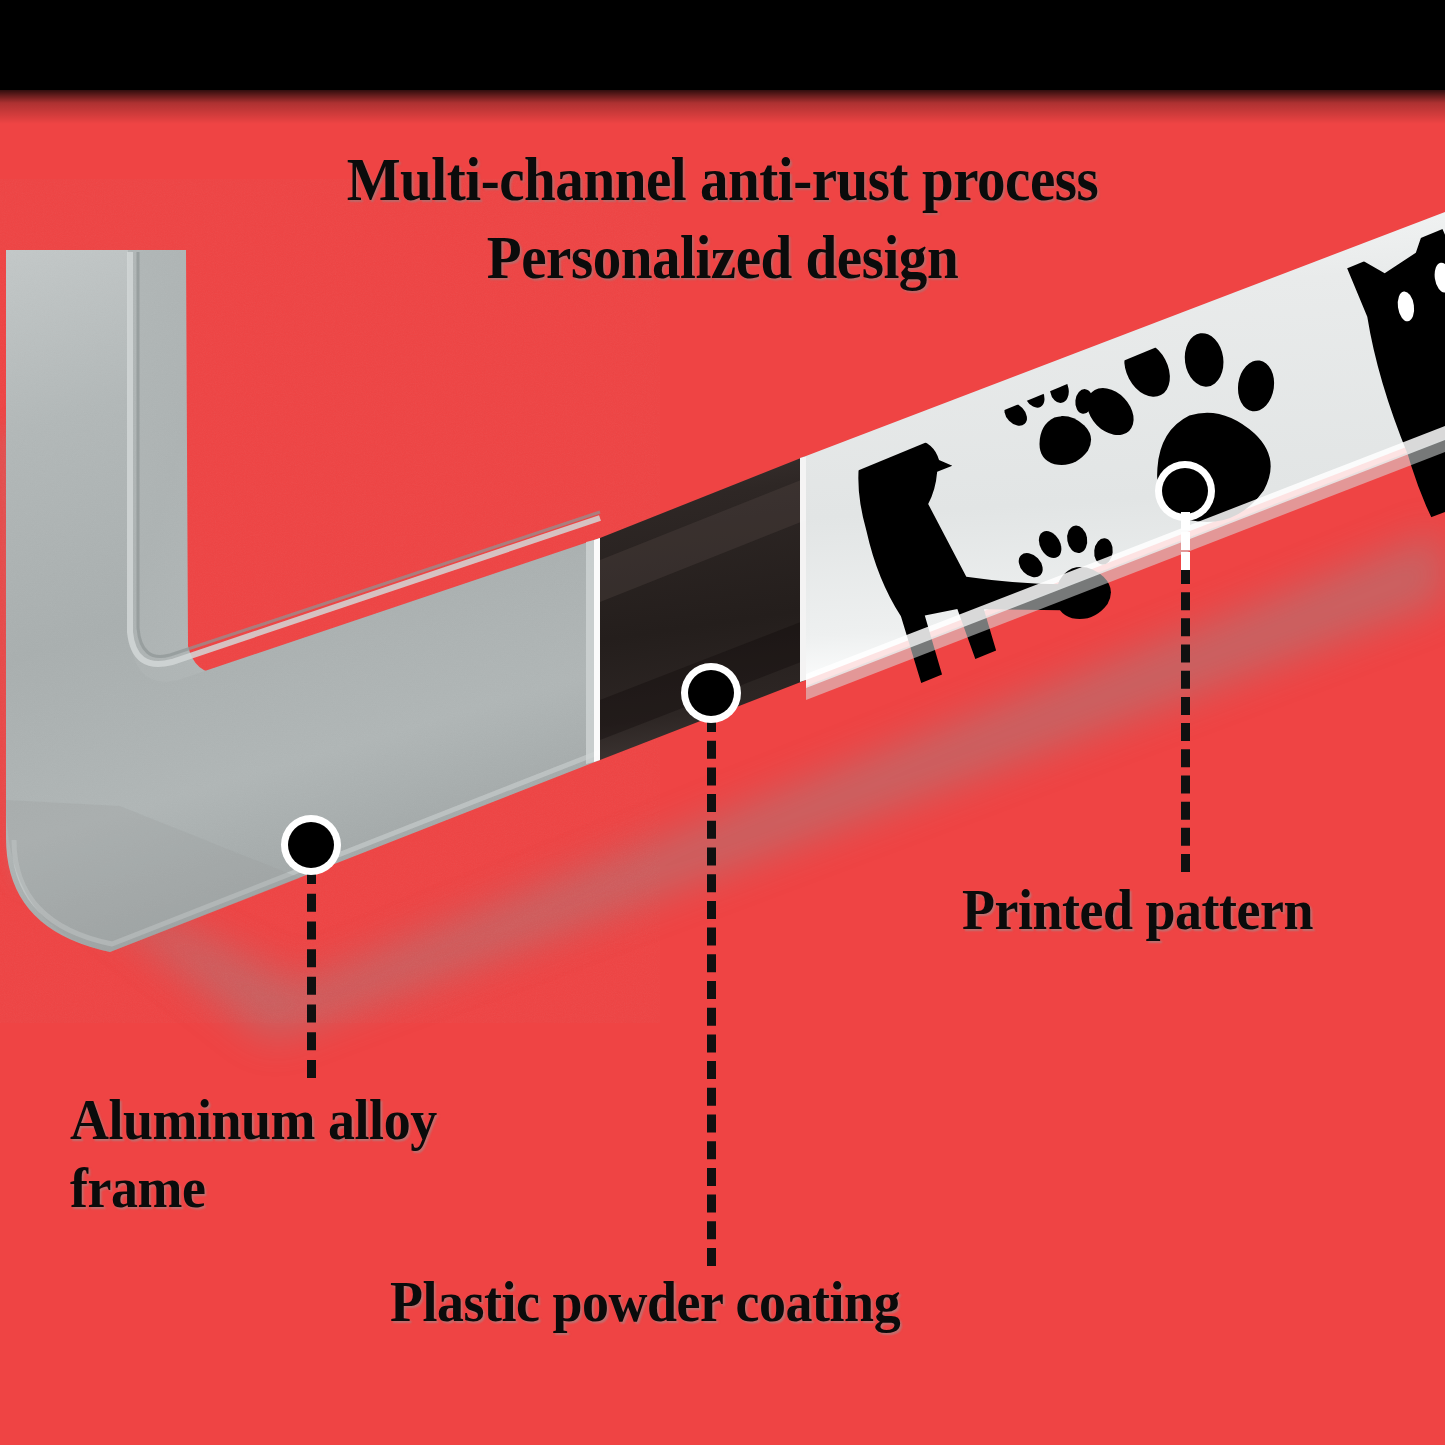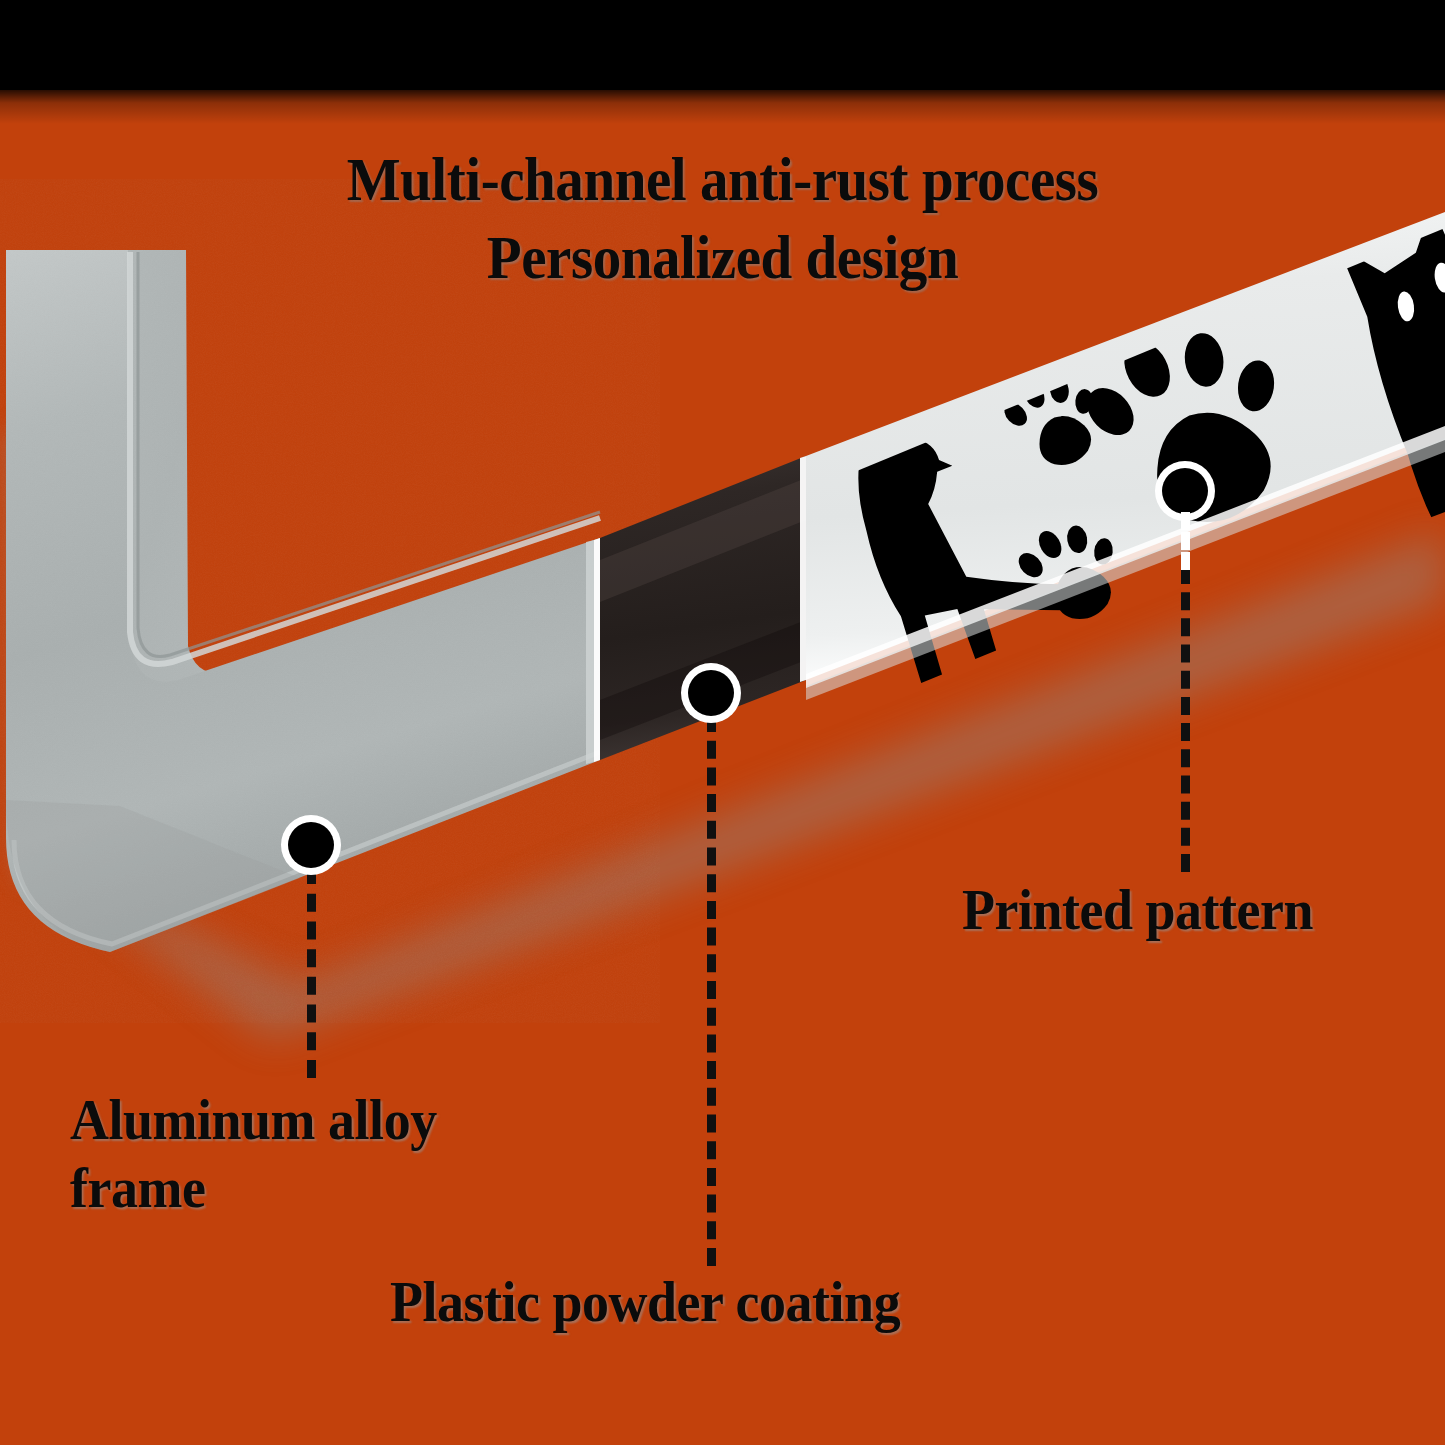--- a/index.html
+++ b/index.html
@@ -4,21 +4,21 @@
 <style>
   html, body {
     margin: 0;
     padding: 0;
     background: #ffffff;
   }
   #stage {
     position: relative;
     width: 1445px;
     height: 1445px;
-    background: #c2410c;
+    background: #ef4444;
     overflow: hidden;
     font-family: "Liberation Serif", "DejaVu Serif", serif;
   }
 
   
   .banner {
     position: absolute;
     left: 0;
     top: 0;
     width: 1445px;

